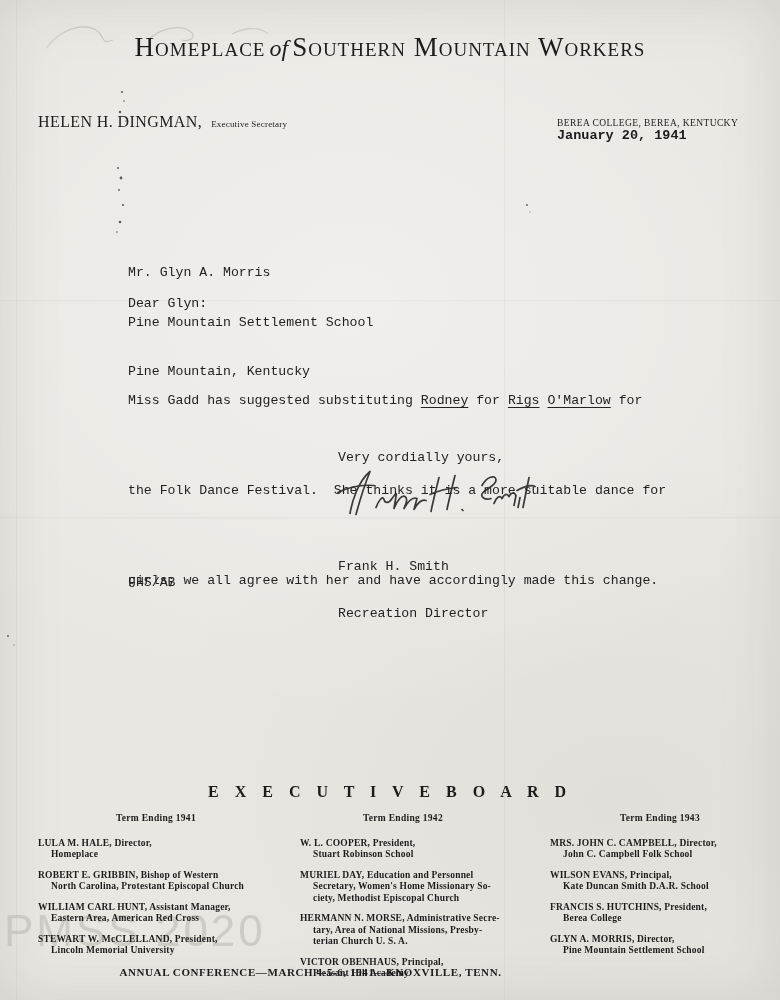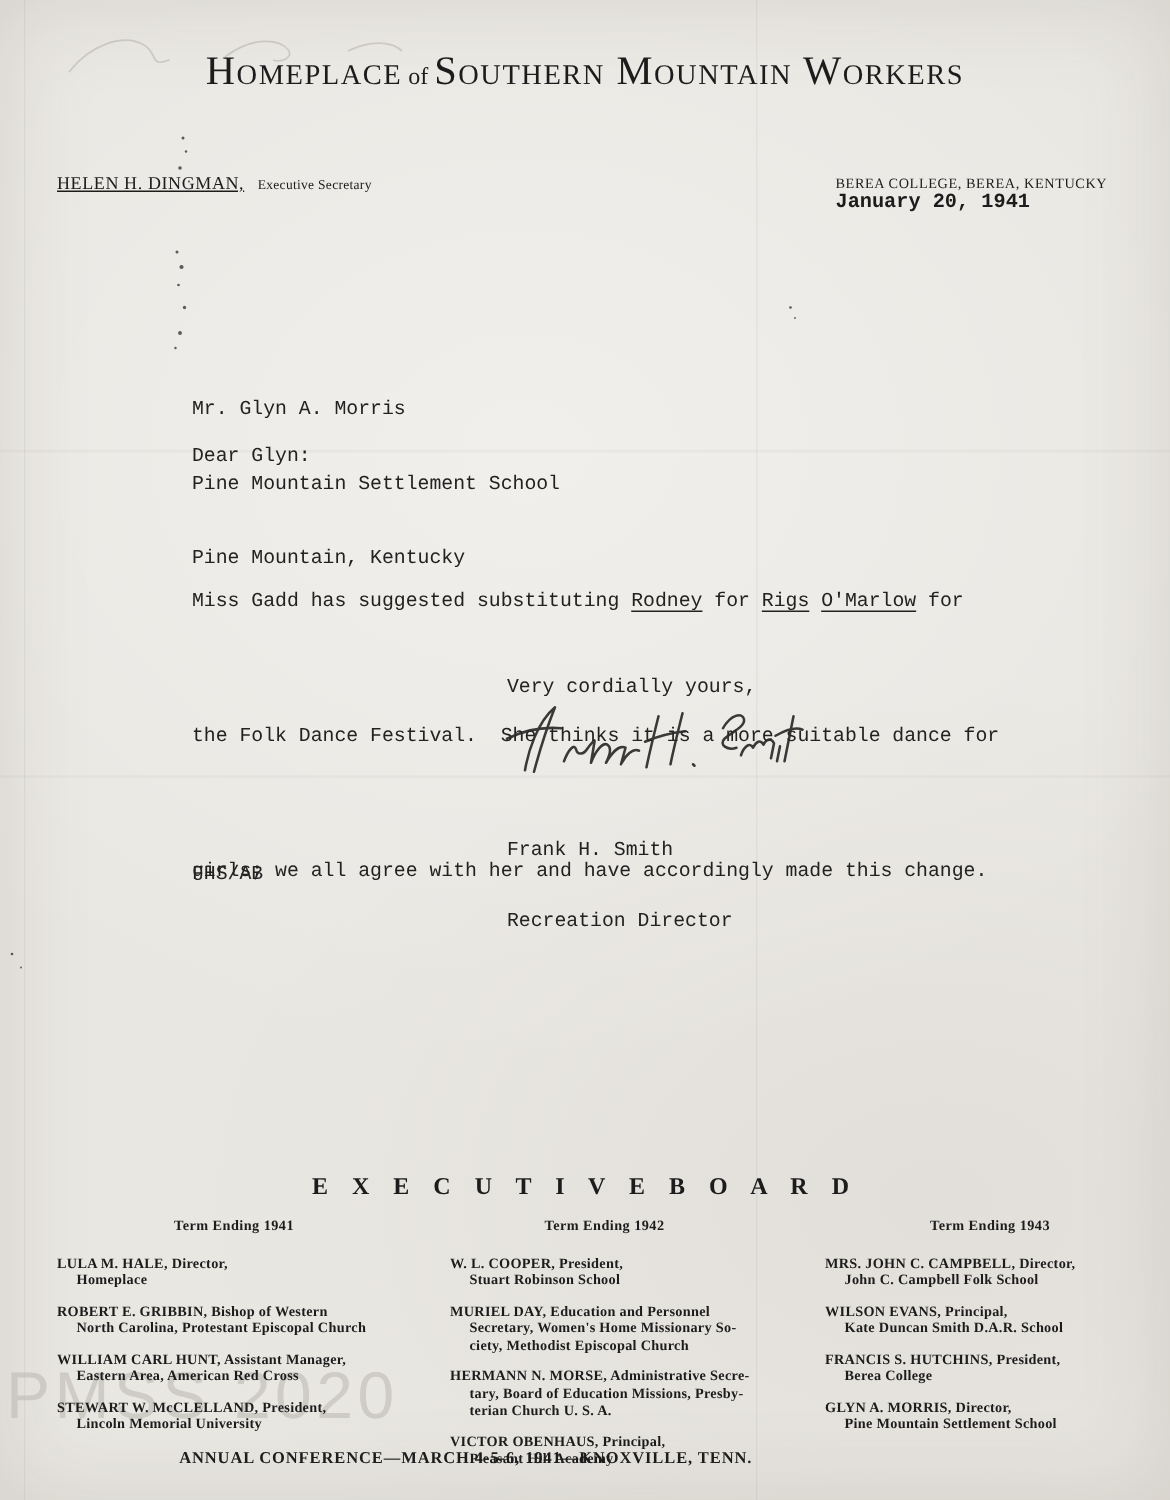--- a/index.html
+++ b/index.html
@@ -12,23 +12,23 @@
     box-shadow:inset 0 0 60px rgba(120,112,100,0.18);
     font-family:"Liberation Serif", serif;color:#1c1c1c;
   }
   
   .crease-v{position:absolute;top:0;bottom:0;width:2px;background:linear-gradient(to right, rgba(110,104,96,0.10), rgba(255,255,255,0.12));}
   .crease-h{position:absolute;left:0;right:0;height:3px;background:linear-gradient(to bottom, rgba(110,104,96,0.08), rgba(255,255,255,0.10));}
   
   .title{position:absolute;top:32px;left:0;width:780px;text-align:center;
     font-size:27px;letter-spacing:1px;white-space:nowrap;}
   .title .sc{font-variant:small-caps;}
-  .title .of{font-size:16px;font-variant:normal;letter-spacing:0;padding:0 4px;}
+  .title .of{font-style:italic;font-size:24px;font-variant:normal;letter-spacing:0;padding:0 4px;}
   .officials{position:absolute;left:38px;top:113px;line-height:18px;white-space:nowrap;}
-  .officials .nm{font-size:12px;letter-spacing:0.4px;text-decoration:underline;}
+  .officials .nm{font-size:16px;letter-spacing:0.4px;}
   .officials .rl{font-size:9px;margin-left:9px;letter-spacing:0.2px;}
   .loc{position:absolute;left:557px;top:118px;font-size:9.5px;letter-spacing:0.4px;white-space:nowrap;}
   .date{position:absolute;left:557px;top:128px;font-family:"Liberation Mono", monospace;font-size:13.5px;font-weight:bold;white-space:pre;}
   
   .mono{font-family:"Liberation Mono", monospace;font-size:13.2px;color:#222;white-space:pre;}
   .recipient{position:absolute;left:128px;top:232px;line-height:16.5px;}
   .salutation{position:absolute;left:128px;top:296px;}
   .body-par{position:absolute;left:128px;top:326px;line-height:30px;}
   .u{text-decoration:underline;text-underline-offset:3px;}
   .closing{position:absolute;left:338px;top:450px;text-align:center;}
@@ -169,21 +169,21 @@
       <span class="m-line">W. L. COOPER, President,</span>
       <span class="m-line">Stuart Robinson School</span>
     </div>
     <div class="member">
       <span class="m-line">MURIEL DAY, Education and Personnel</span>
       <span class="m-line">Secretary, Women's Home Missionary So-</span>
       <span class="m-line">ciety, Methodist Episcopal Church</span>
     </div>
     <div class="member">
       <span class="m-line">HERMANN N. MORSE, Administrative Secre-</span>
-      <span class="m-line">tary, Board of Education Missions, Presby-</span>
+      <span class="m-line">tary, Area of National Missions, Presby-</span>
       <span class="m-line">terian Church U. S. A.</span>
     </div>
     <div class="member">
       <span class="m-line">VICTOR OBENHAUS, Principal,</span>
       <span class="m-line">Pleasant Hill Academy</span>
     </div>
   </div>
 
   <div class="col col-3">
     <span class="term">Term Ending 1943</span>

